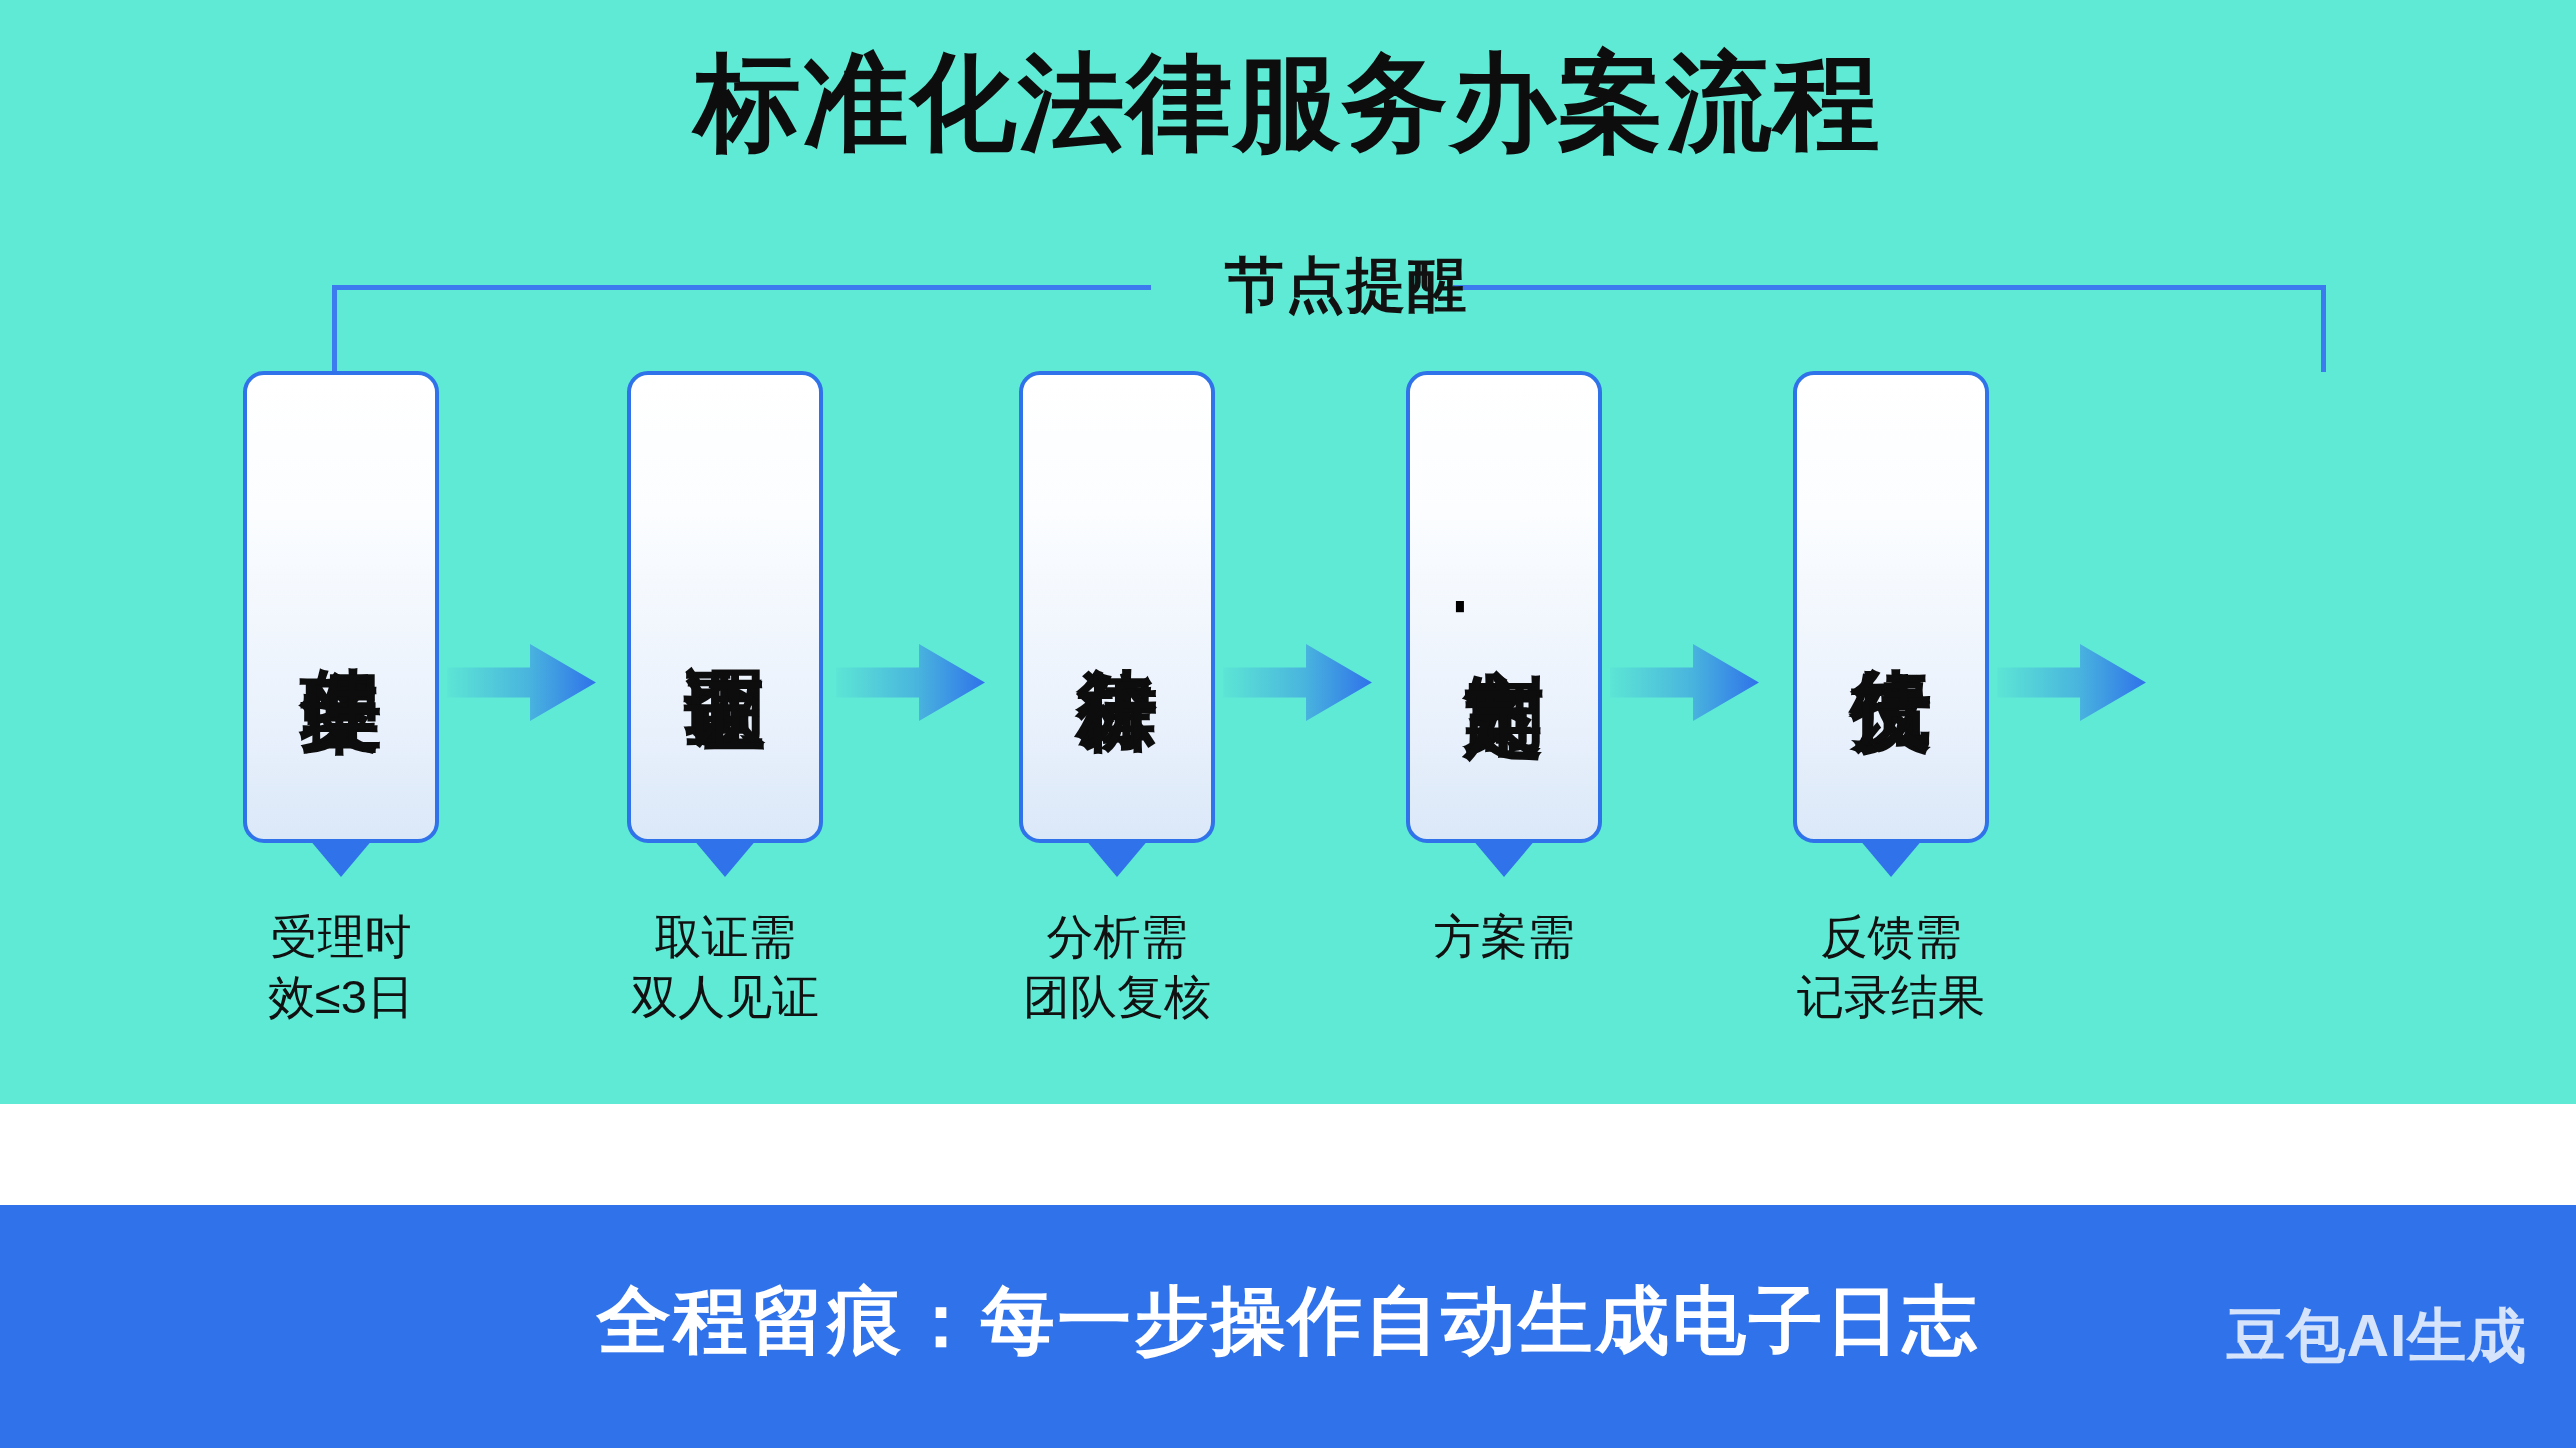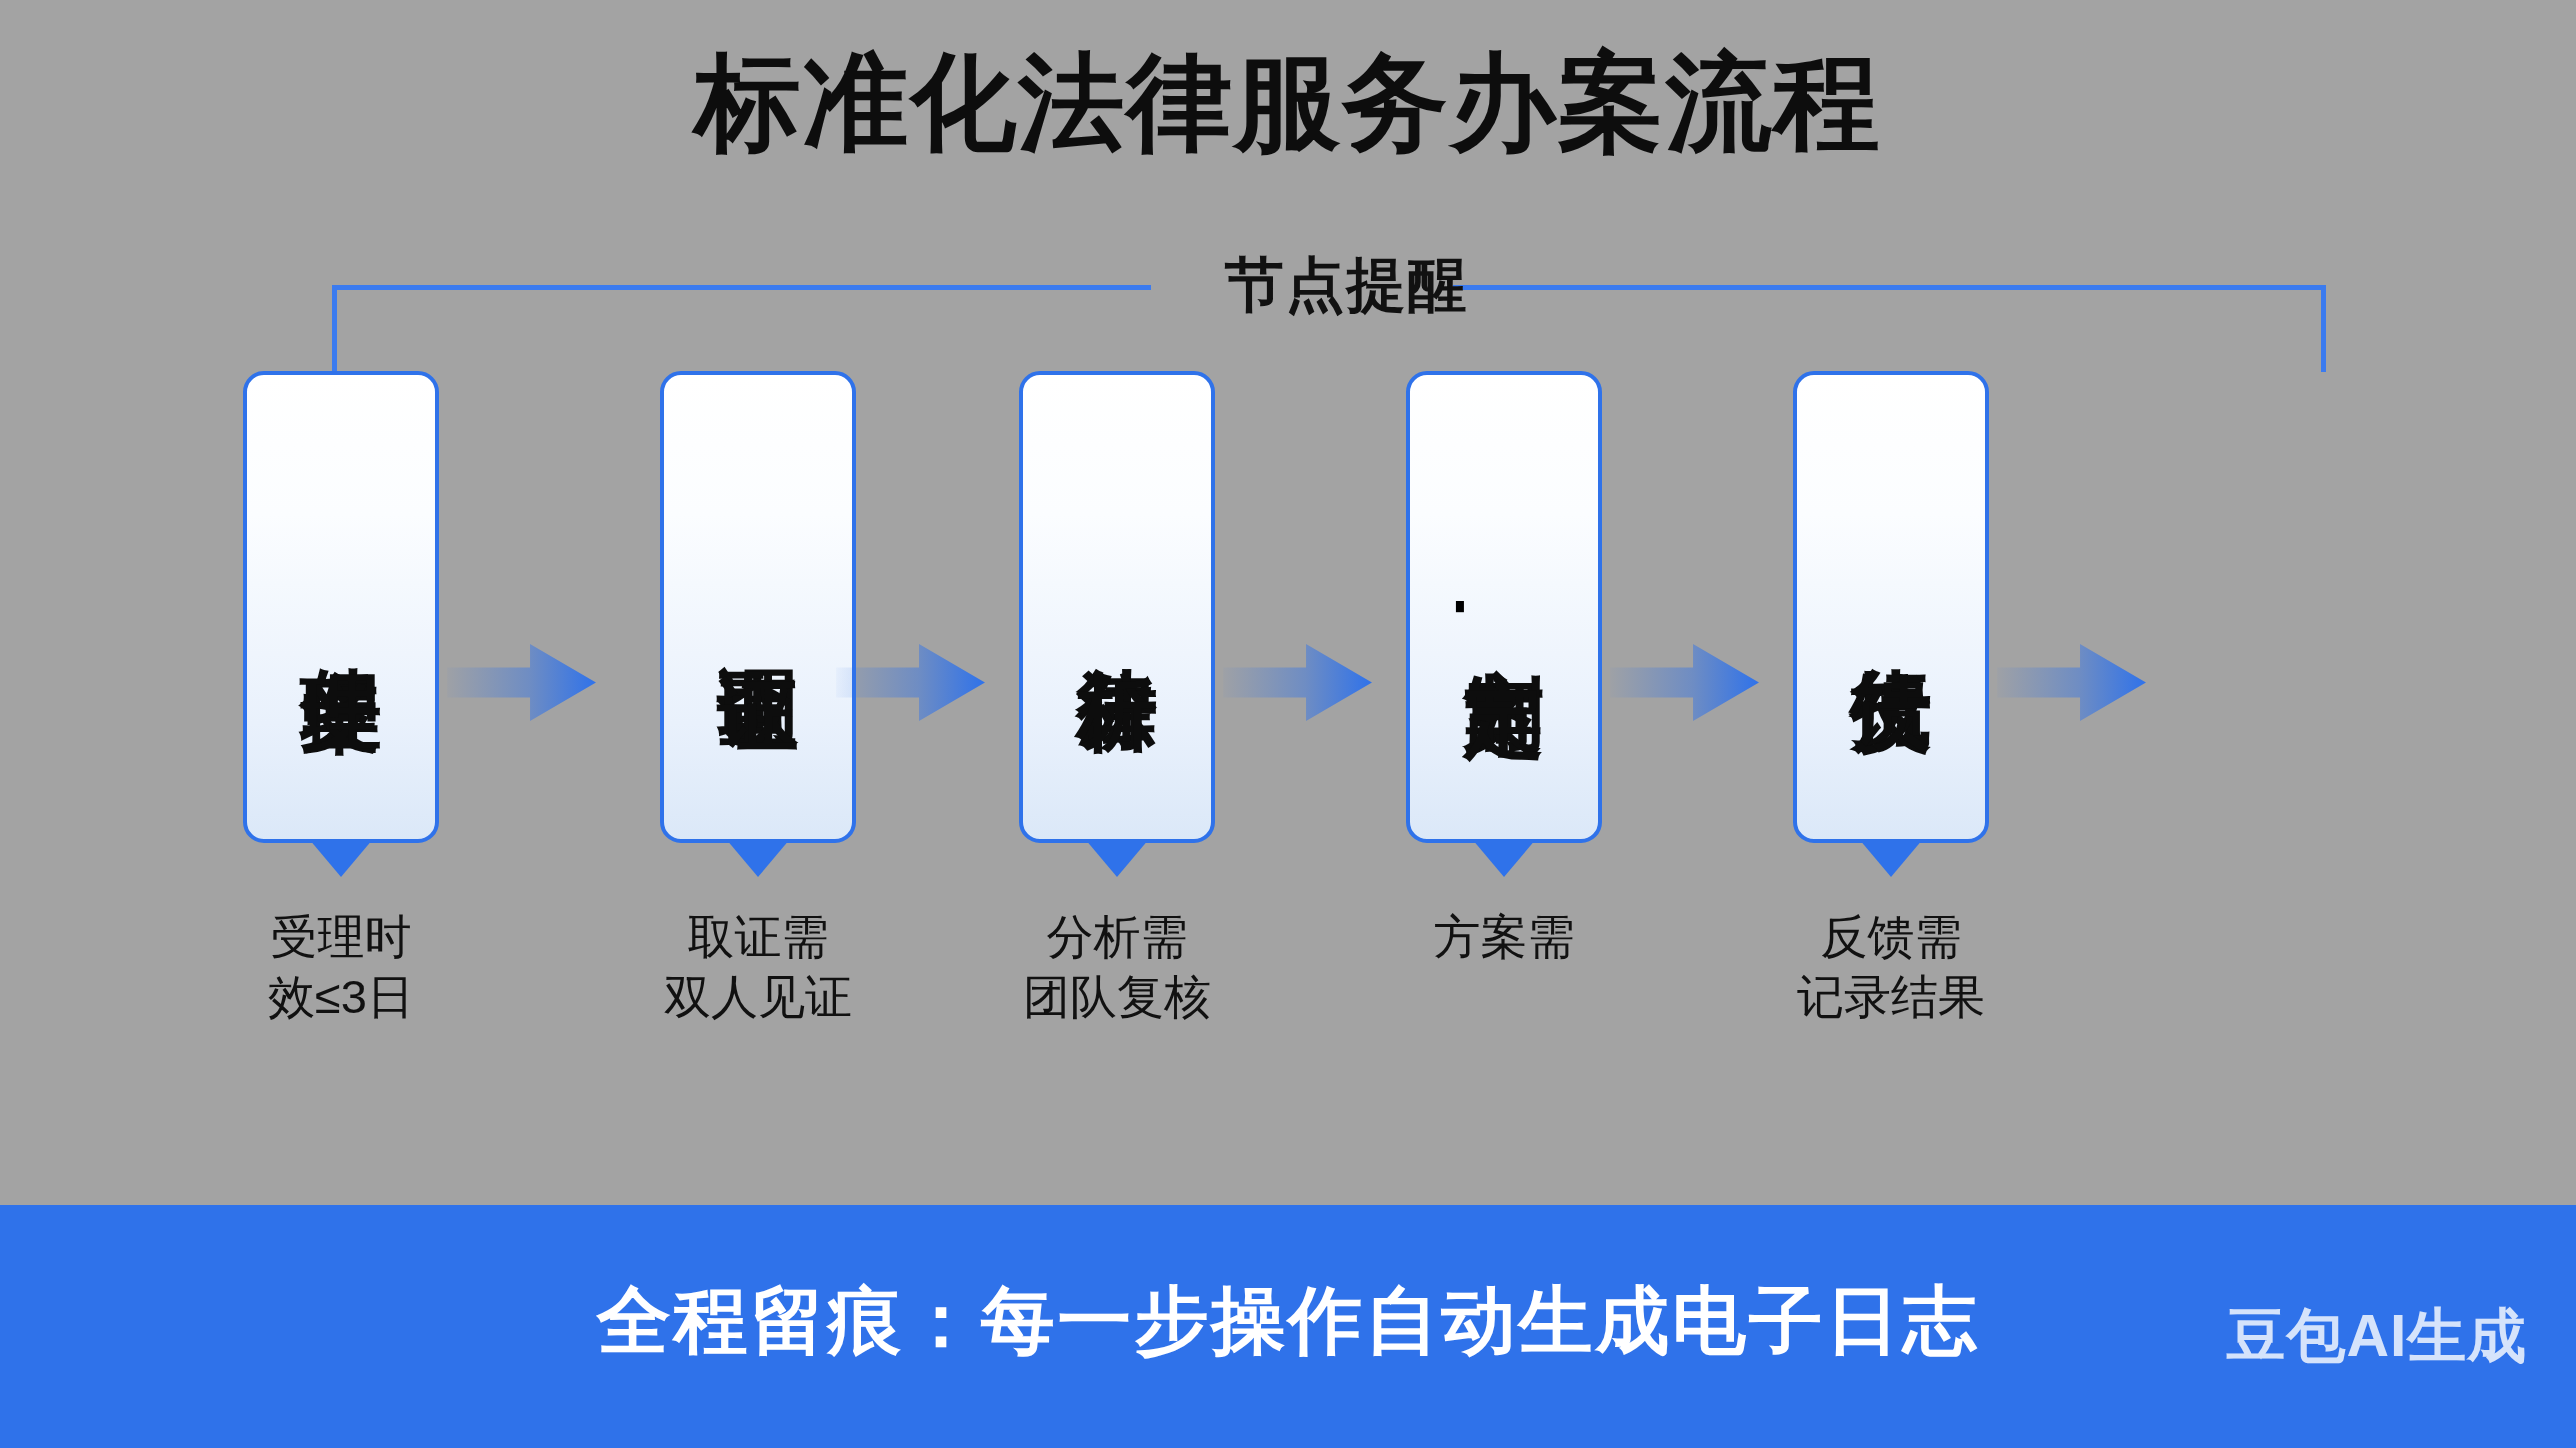--- a/index.html
+++ b/index.html
@@ -11,22 +11,22 @@
     width: 2576px;
     height: 1448px;
     font-family: "Liberation Sans", "DejaVu Sans", sans-serif;
     overflow: hidden;
     position: relative;
   }
 
   #canvas {
     position: relative;
     width: 2576px;
-    height: 1448px;
-    background: #a3a3a3;
+    height: 1104px;
+    background: #5eead4;
   }
 
   
   .title {
     position: absolute;
     left: 0;
     top: 43px;
     width: 2576px;
     text-align: center;
     font-size: 106px;
@@ -238,21 +238,21 @@
           <linearGradient id="ag1" x1="0" y1="0" x2="1" y2="0">
             <stop offset="0%" stop-color="#2f72ea" stop-opacity="0.04"></stop>
             <stop offset="55%" stop-color="#2f72ea" stop-opacity="0.45"></stop>
             <stop offset="100%" stop-color="#2f72ea" stop-opacity="1"></stop>
           </linearGradient>
         </defs>
         <path d="M0,27 L88,27 L88,2 L158,43 L88,84 L88,59 L0,59 Z" fill="url(#ag1)"></path>
       </svg>
     </div>
 
-    <div class="step" style="left:660px;">
+    <div class="step" style="left:627px;">
       <div class="step-box">
         <div class="step-label">调查取证</div>
       </div>
       <div class="step-pointer"></div>
       <div class="step-caption">
         <span class="cap-line">取证需</span>
         <span class="cap-line">双人见证</span>
       </div>
     </div>
 

